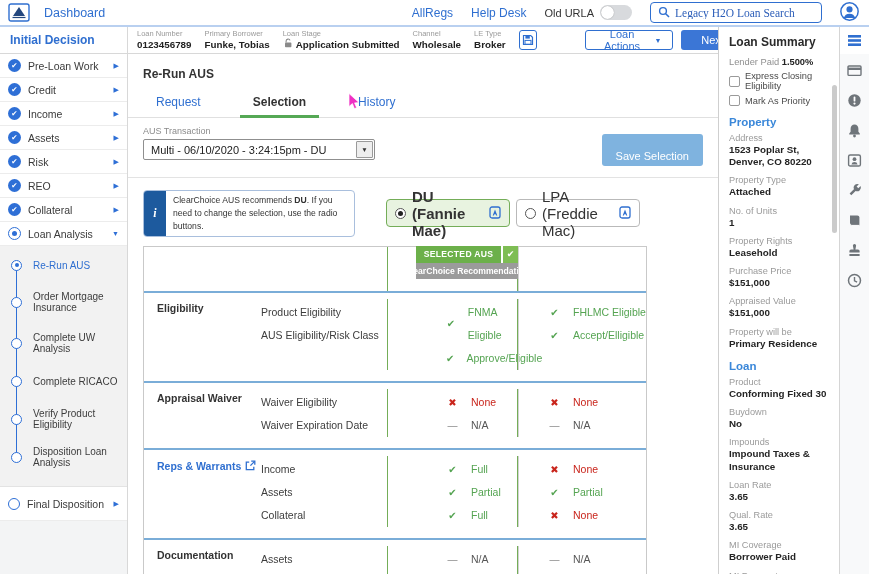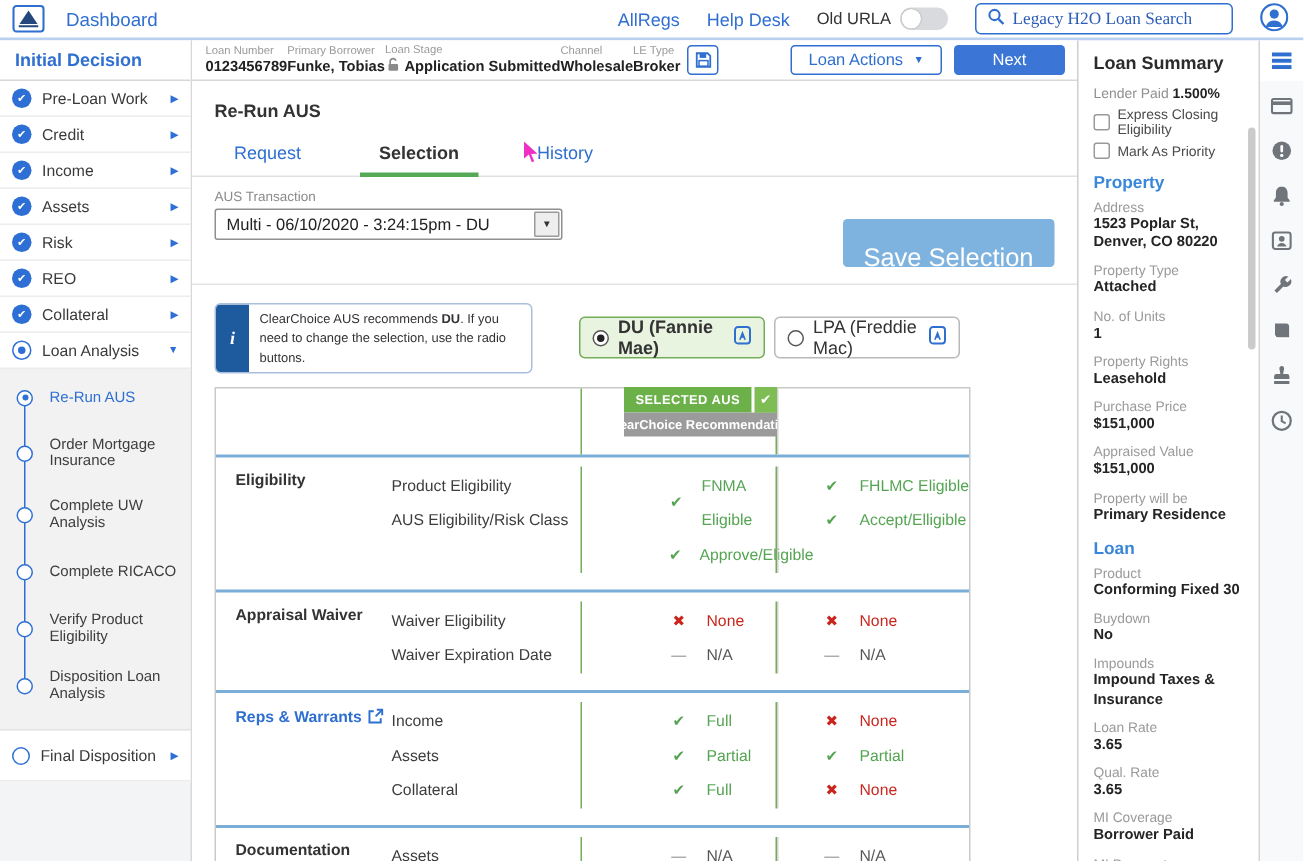--- a/index.html
+++ b/index.html
@@ -41,47 +41,47 @@
   .sub-line { position:absolute; left:16px; top:18px; bottom:28px; width:1px; background:#2e6fd6; }
   .sub-item { position:relative; display:flex; align-items:center; padding:0 6px 0 33px; font-size:10px; color:#3d3d3d; cursor:pointer; }
   .sub-item .dot { position:absolute; left:11px; width:11px; height:11px; border-radius:50%; border:1.5px solid #2e6fd6; background:#fff; display:flex; align-items:center; justify-content:center; }
   .sub-item .dot i { width:4px; height:4px; border-radius:50%; background:#2e6fd6; display:none; }
   .sub-item.active { color:#2f6fd0; }
   .sub-item.active .dot i { display:block; }
   .sub-h30 { min-height:30px; } .sub-h44 { min-height:44px; } .sub-h38 { min-height:38px; }
   .final-item { height:34px; }
 
   
-  .loan-header { height:27px; border-bottom:1px solid #d8d8d8; display:flex; align-items:center; padding:0 8px 0 9px; background:#fff;justify-content:space-between; }
+  .loan-header { height:27px; border-bottom:1px solid #d8d8d8; display:flex; align-items:center; padding:0 8px 0 9px; gap:13px; background:#fff;justify-content:space-between; }
   .lh-field { display:flex; flex-direction:column; justify-content:center; line-height:1.15; }
   .lh-label { font-size:7.5px; color:#9a9a9a; }
   .lh-value { font-size:9.8px; font-weight:bold; color:#222; white-space:nowrap; display:flex; align-items:center; gap:3px; }
   .lh-actions { margin-left:auto; display:flex; align-items:center; gap:8px; }
   .icon-btn { width:21px; height:20px; border:1px solid #2f6fd0; border-radius:3px; background:#fff; display:flex; align-items:center; justify-content:center; cursor:pointer; }
   .btn-outline { height:20px; border:1px solid #2f6fd0; border-radius:3px; background:#fff; color:#2f6fd0; font-size:11px; padding:0 11px; display:flex; align-items:center; gap:7px; cursor:pointer; font-family:"Liberation Sans",sans-serif;margin-left:40px; }
   .btn-outline .car { font-size:7px; }
   .btn-primary { height:20px; width:74px; border:none; border-radius:3px; background:#3b76d6; color:#fff; font-size:11px; display:flex; align-items:center; justify-content:center; cursor:pointer; font-family:"Liberation Sans",sans-serif; }
 
   
   .content { flex:1; position:relative; overflow:hidden; background:#fff; }
   .page-title { margin:13px 0 0 15px; font-size:12px; font-weight:bold; color:#333; }
   .tabs-row { margin-top:9px; border-bottom:1px solid #e0e0e0; display:flex; padding-left:15px; }
   .tab { padding:5px 13px 6px; margin-right:26px; font-size:12px; color:#2f6fd0; cursor:pointer; border-bottom:3px solid transparent; margin-bottom:-1px; }
   .tab.active { color:#333; font-weight:bold; border-bottom-color:#55a855; }
   .select-section { padding:8px 15px 11px; border-bottom:1px solid #e3e3e3; display:flex; align-items:flex-start; justify-content:space-between; }
   .aus-label { font-size:9px; color:#8b8b8b; margin-bottom:3px; }
   .select { width:232px; height:21px; border:1px solid #8f8f8f; border-radius:2px; background:#fff; display:flex; align-items:center; padding:0 1px 0 7px; font-size:11px; color:#222; cursor:pointer; }
   .select .arrow-btn { margin-left:auto; width:17px; height:17px; border:1px solid #9a9a9a; background:#eee; display:flex; align-items:center; justify-content:center; font-size:6.5px; color:#333; border-radius:1px; }
-  .save-btn { margin-top:20px; height:22px; border:none; border-radius:3px; background:#7fb3df; color:#fff; font-size:17px; padding:16px 14px; cursor:pointer; font-family:"Liberation Sans",sans-serif; }
+  .save-btn { margin-top:8px; height:22px; border:none; border-radius:3px; background:#7fb3df; color:#fff; font-size:11px; padding:16px 14px; cursor:pointer; font-family:"Liberation Sans",sans-serif; }
 
   .options-row { margin:12px 15px 0; display:flex; align-items:center; }
   .info-box { width:212px; min-height:32px; border:1px solid #a9bfdd; border-radius:4px; background:#fff; display:flex; overflow:hidden; }
   .info-ic { flex:0 0 22px; background:#1d5a9e; color:#fff; display:flex; align-items:center; justify-content:center; font-family:"Liberation Serif",serif; font-style:italic; font-weight:bold; font-size:12px; }
   .info-text { padding:3px 7px; font-size:8.6px; line-height:1.5; color:#333; }
-  .opt { width:124px; height:28px; border-radius:4px; display:flex; align-items:center; padding:4px 8px; gap:6px; font-size:12px; color:#333; cursor:pointer; background:#fff; border:1px solid #b9b9b9; }
+  .opt { width:124px; height:28px; border-radius:4px; display:flex; align-items:center; padding:4px 8px; gap:6px; font-size:15px; color:#333; cursor:pointer; background:#fff; border:1px solid #b9b9b9; }
   .opt[data-selected="true"] { background:#e8f3e0; border-color:#74ad58; font-weight:bold; }
   .opt .radio { width:11px; height:11px; flex:0 0 11px; border-radius:50%; border:1px solid #555; background:#fff; display:flex; align-items:center; justify-content:center; }
   .opt .radio i { width:5px; height:5px; border-radius:50%; background:#222; display:none; }
   .opt[data-selected="true"] .radio i { display:block; }
   .opt .pdf { margin-left:auto; }
   .opt-du { margin-left:31px; } .opt-lpa { margin-left:6px; }
 
   
   .aus-table { margin:9px 0 0 15px; width:504px; border:1px solid #c9c9c9; background:#fff; }
   .t-row { display:grid; grid-template-columns:117px 126px 131px 130px; }

